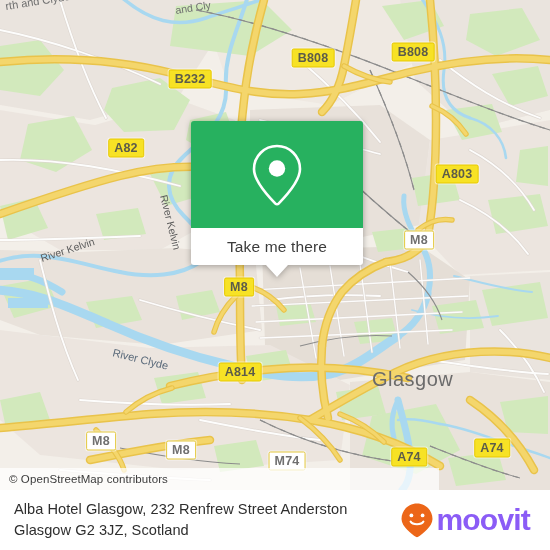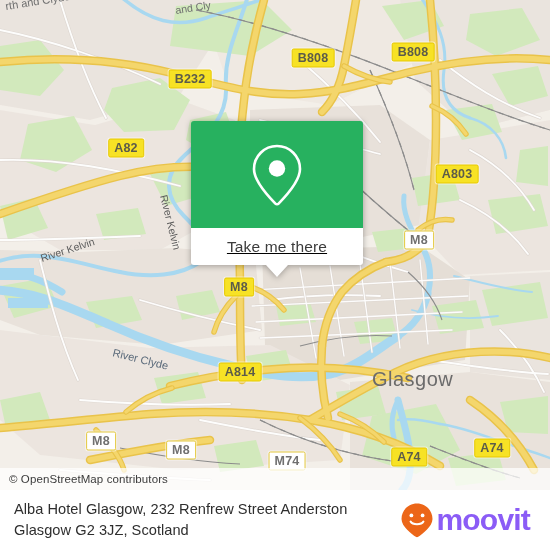--- a/index.html
+++ b/index.html
@@ -29,21 +29,21 @@
     overflow: hidden;
     background: #efe9e4;
   }
   #map svg { display: block; }
 
   
   #attribution {
     position: absolute;
     left: 0;
     bottom: 0;
-    width: 550px;
+    width: 439px;
     height: 22px;
     background: rgba(255,255,255,0.72);
     display: flex;
     align-items: center;
     padding-left: 9px;
     font-size: 11.5px;
     color: #3b3b3b;
     letter-spacing: 0.1px;
     z-index: 40;
   }
@@ -64,21 +64,20 @@
     align-items: center;
     justify-content: center;
   }
   #popup-body {
     background: #ffffff;
     height: 37px;
     border-radius: 0 0 3px 3px;
     display: flex;
     align-items: center;
     justify-content: center;
-    text-decoration: underline;
   }
   #popup-label {
     font-size: 15.5px;
     color: #3c3c3c;
     letter-spacing: 0.15px;
   }
   #popup-tail {
     position: absolute;
     left: 50%;
     margin-left: -11px;

